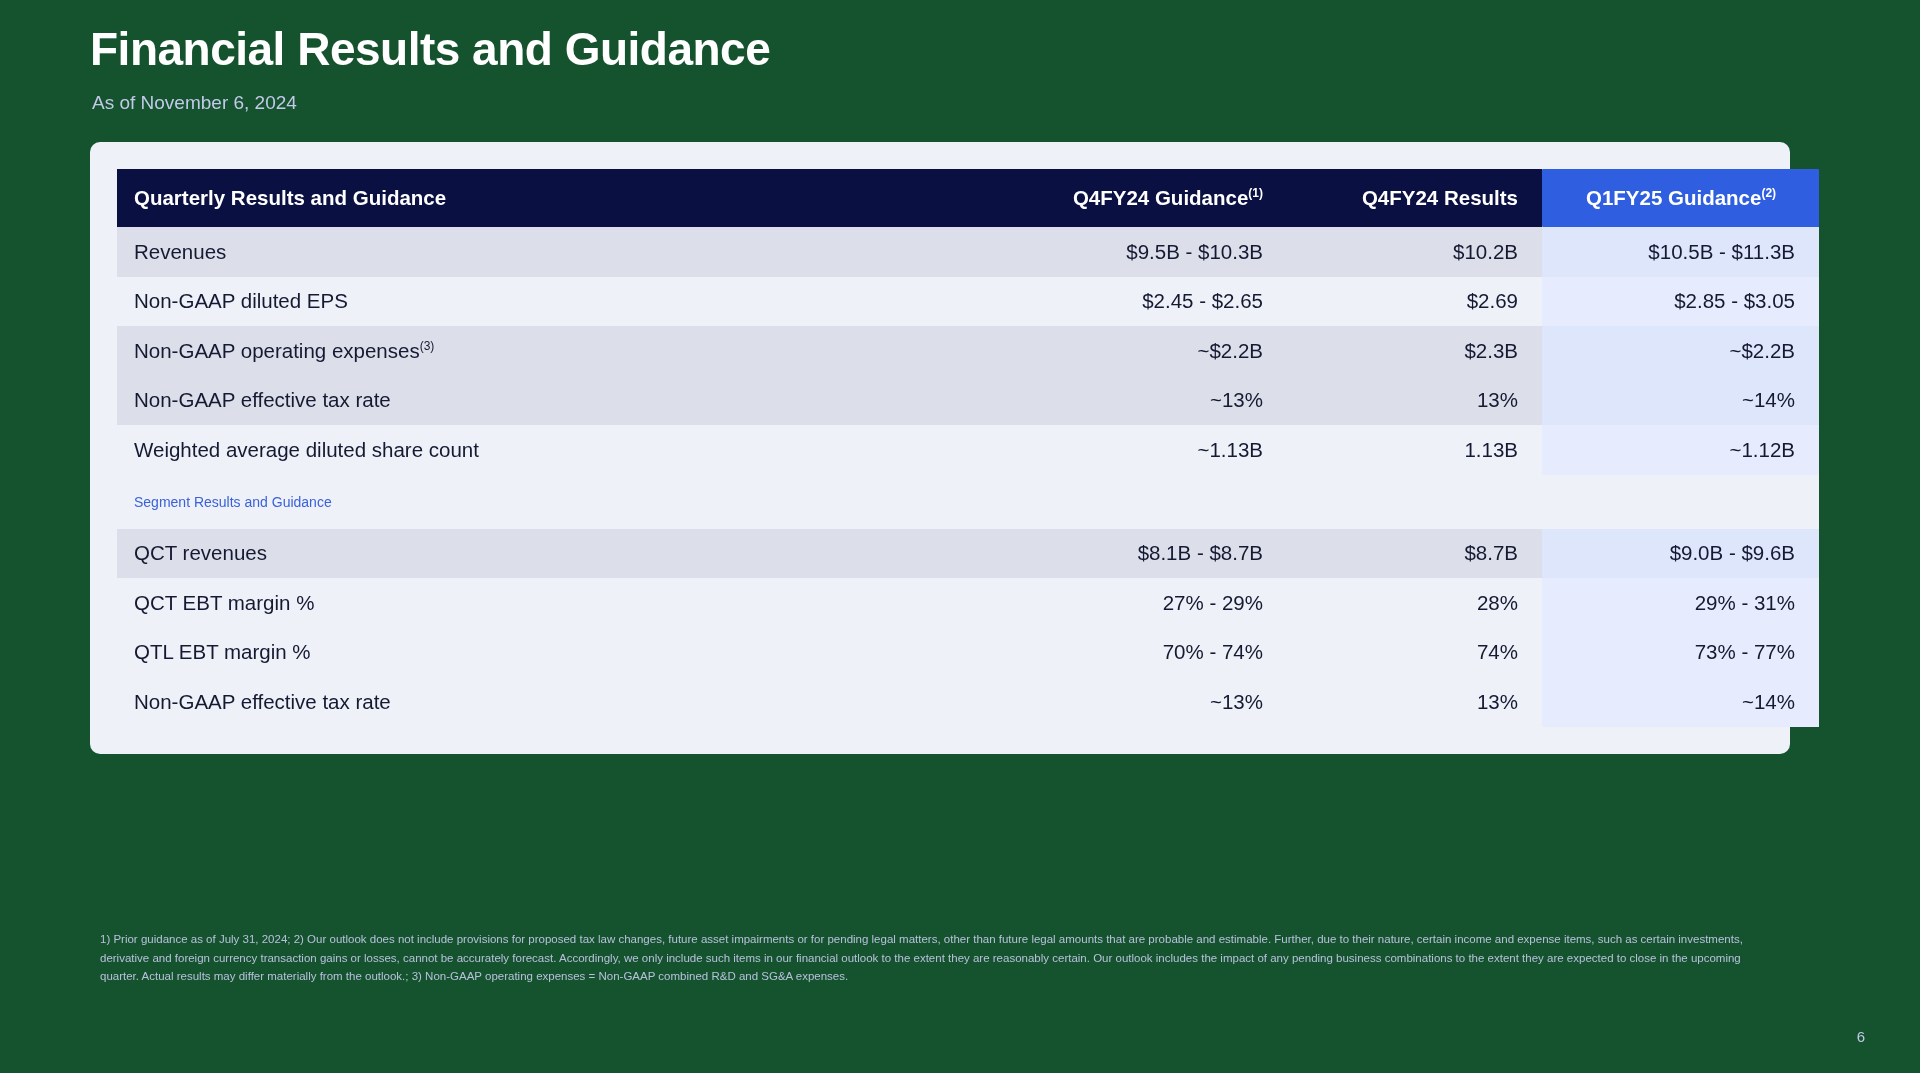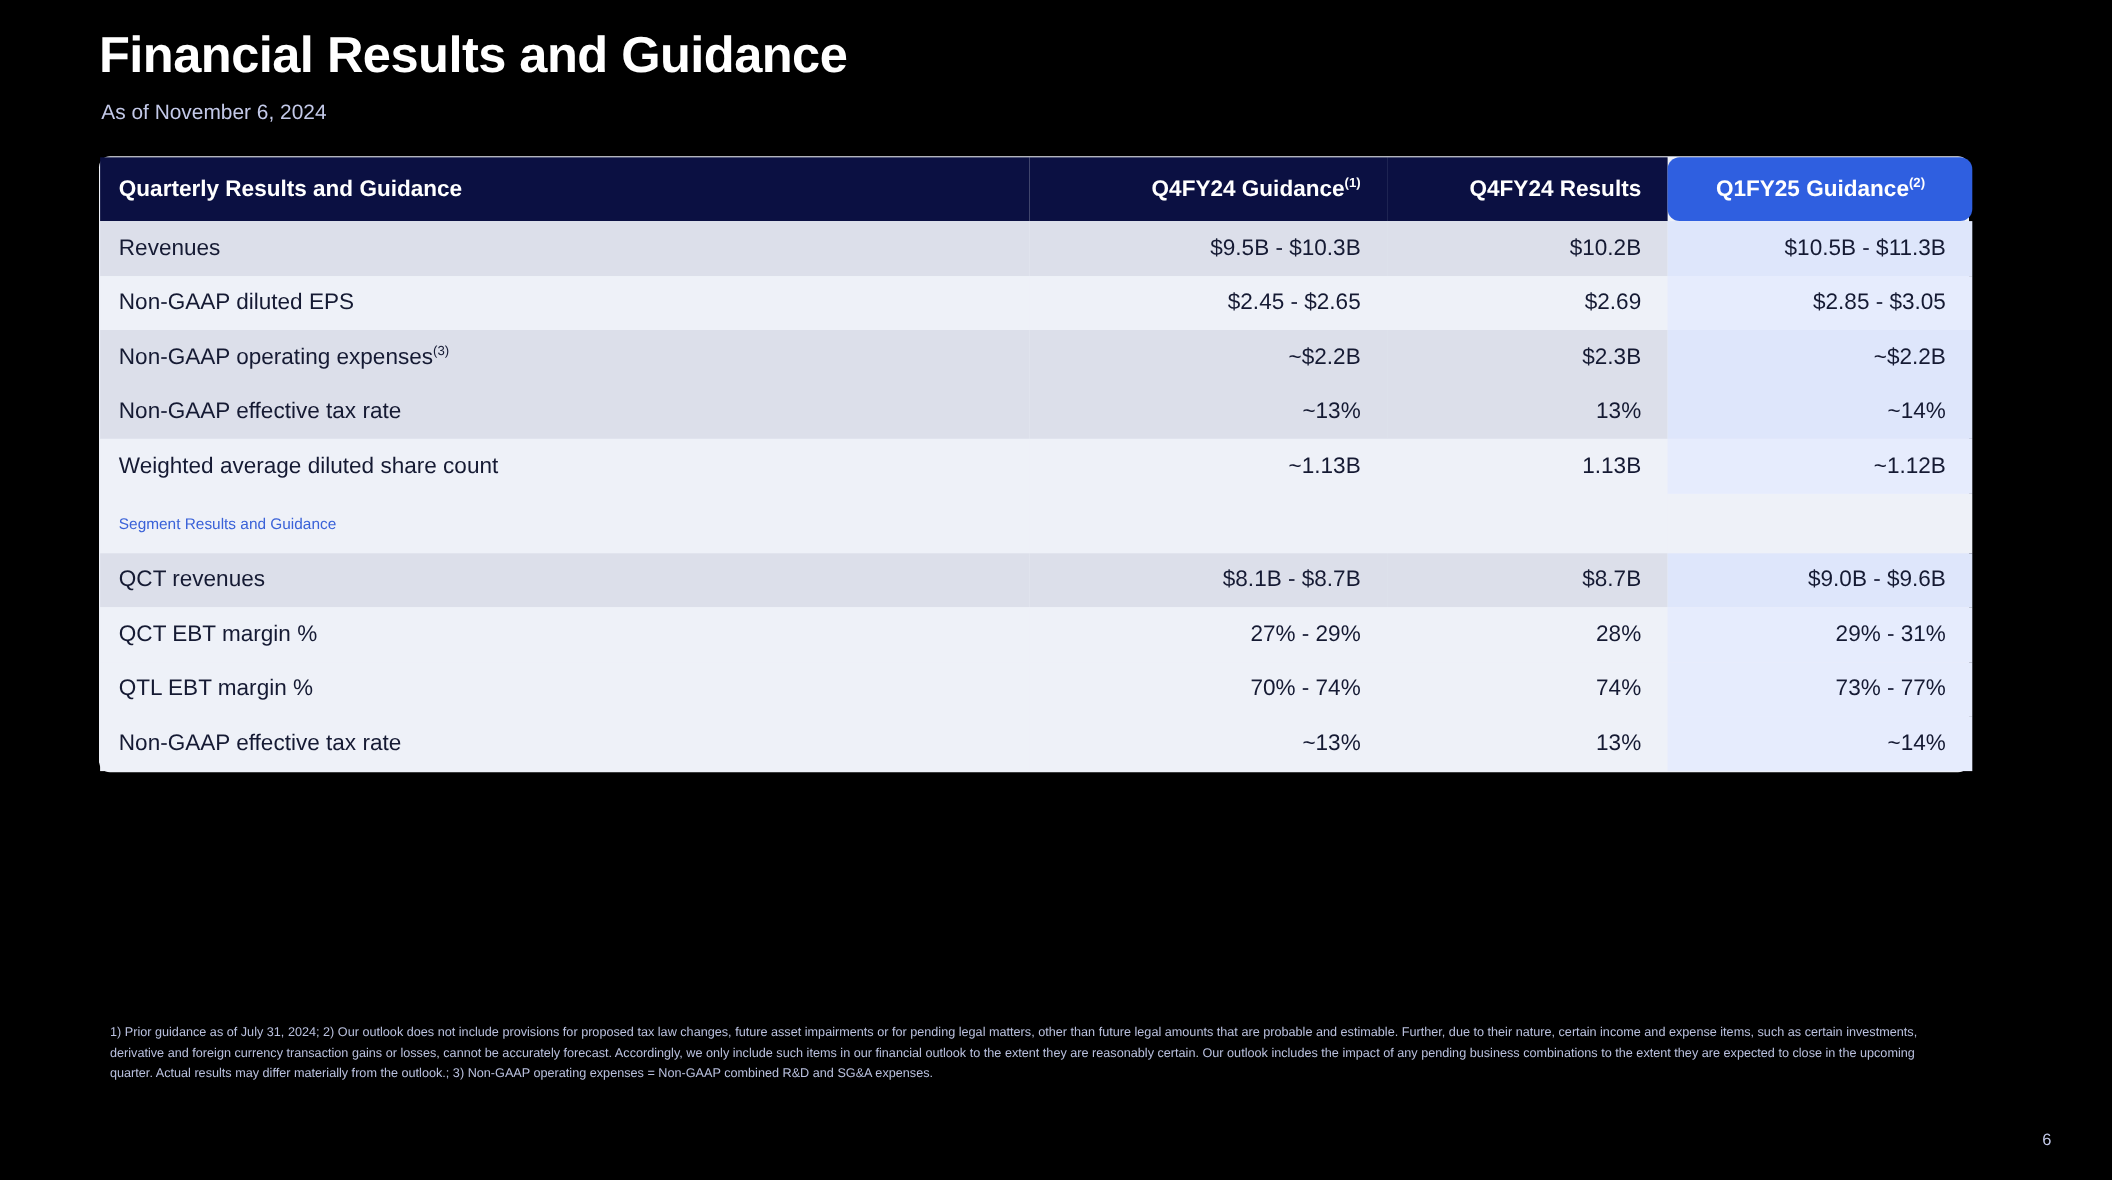--- a/index.html
+++ b/index.html
@@ -11,21 +11,21 @@
     width: 1920px;
     height: 1073px;
     font-family: "Liberation Sans", sans-serif;
     color: #ffffff;
     overflow: hidden;
     position: relative;
   }
   .slide {
     position: absolute;
     inset: 0;
-    background: #000000;
+    background: #14532d;
     padding: 0;
   }
   .title {
     position: absolute;
     left: 90px;
     top: 22px;
     font-size: 46px;
     font-weight: bold;
     letter-spacing: -0.5px;
     color: #ffffff;
@@ -38,21 +38,21 @@
     color: #c3c9e8;
     font-weight: normal;
   }
   .card {
     position: absolute;
     left: 90px;
     top: 142px;
     width: 1700px;
     background: #eef1f8;
     border-radius: 10px;
-    padding: 1px;
+    padding: 27px;
     box-sizing: border-box;
   }
   table {
     width: 100%;
     border-collapse: collapse;
     table-layout: fixed;
   }
   col.c-label { width: 845px; }
   col.c-g1 { width: 325px; }
   col.c-g2 { width: 255px; }
@@ -65,21 +65,21 @@
     font-weight: bold;
     height: 56px;
     vertical-align: middle;
   }
   tr.header-row td.label { padding-left: 17px; text-align: left; }
   tr.header-row td.num { text-align: right; padding-right: 24px; }
   tr.header-row td.highlight {
     background: #2f5fe0;
     text-align: center;
     padding-right: 0;
-    border-radius: 11px;
+    border-radius: 1px;
   }
   tr.header-row td.highlight .inner {
     display: block;
   }
 
   tr.data-row td {
     font-size: 20.5px;
     height: 47.5px;
     vertical-align: middle;
     color: #151a33;

